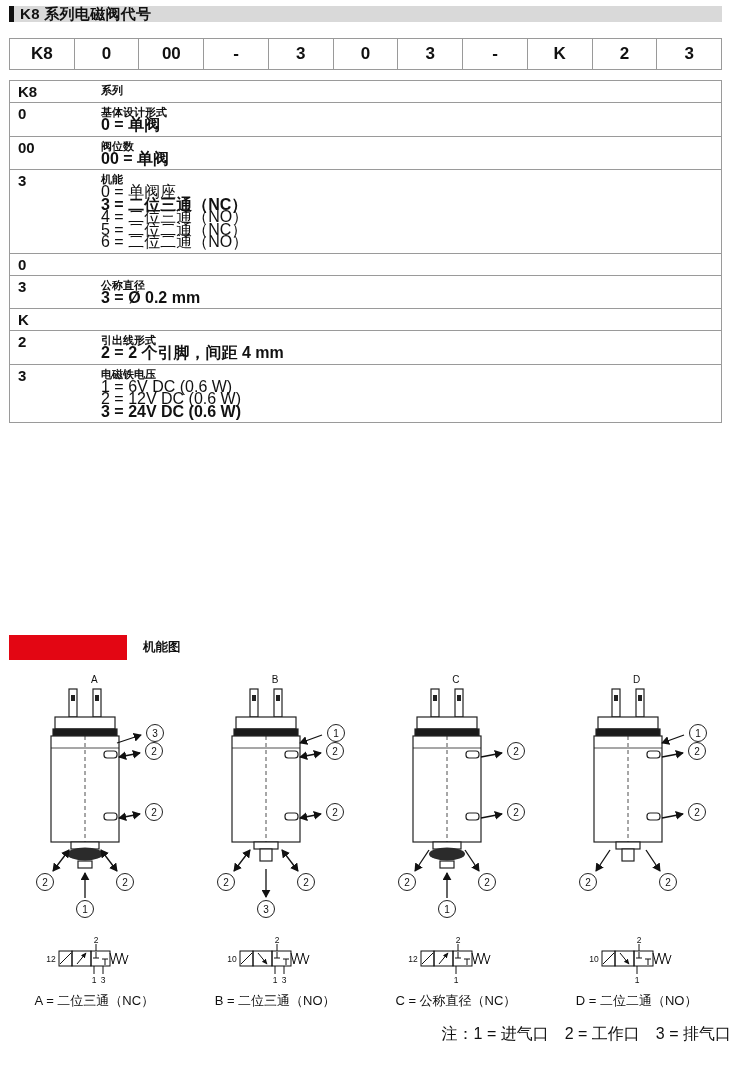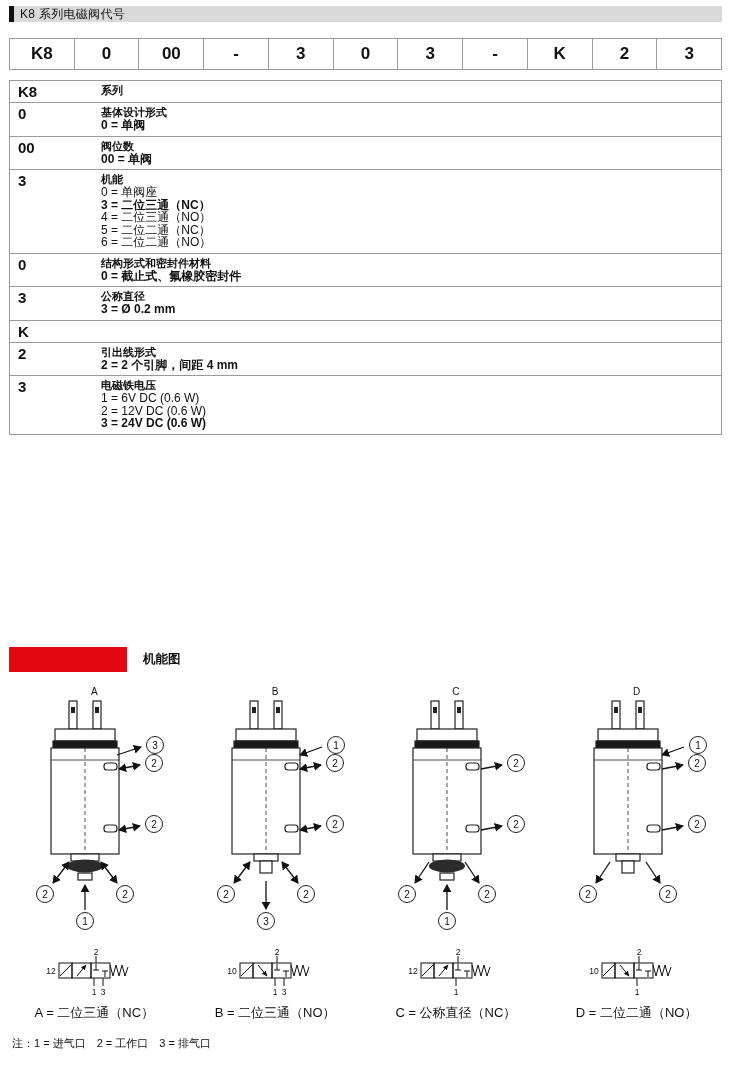--- a/index.html
+++ b/index.html
@@ -2,45 +2,45 @@
 <html><head>
 <meta charset="utf-8">
 <style>
   html,body{margin:0;padding:0;background:#fff;}
   .page{position:relative;width:731px;height:1075px;background:#fff;overflow:hidden;
         font-family:"Liberation Sans","DejaVu Sans",sans-serif;color:#111;}
   
   .hdr{display:flex;align-items:stretch;margin:6px 9px 0 9px;height:16px;}
   .hdr-accent{width:5px;background:#111;}
   .hdr-bar{flex:1;background:#d9d9d9;display:flex;align-items:center;}
-  .hdr-title{font-size:12px;font-weight:normal;padding-left:6px;letter-spacing:.3px;}
+  .hdr-title{font-size:15px;font-weight:bold;padding-left:6px;letter-spacing:.3px;}
   
   .codetbl{display:flex;margin:16px 9px 0 9px;border:1px solid #9a9a9a;height:30px;background:#fff;}
   .ccell{flex:1;display:flex;align-items:center;justify-content:center;
          font-size:17px;font-weight:bold;border-left:1px solid #9a9a9a;}
   .ccell:first-child{border-left:none;}
   
   .btable{margin:10px 9px 0 9px;border:1px solid #9a9a9a;}
   .brow{display:flex;border-top:1px solid #9a9a9a;}
   .brow:first-child{border-top:none;}
   .bcode{flex:0 0 50px;font-size:15px;font-weight:bold;padding:2px 0 2px 8px;}
   .bdesc{padding:3px 8px 4px 6px;margin-left:27px;}
   .btitle{font-size:11px;font-weight:bold;line-height:13px;}
-  .bline{font-size:12px;line-height:12.5px;}
+  .bline{font-size:16px;line-height:12.5px;}
   .bline.b{font-weight:bold;}
   
   .fn-head{display:flex;align-items:center;margin:212px 0 0 9px;}
   .fn-redbar{width:118px;height:25px;background:#e30613;}
   .fn-title{font-size:12.5px;font-weight:bold;margin-left:16px;}
   .diagrams{display:flex;margin:14px 4px 0 4px;}
   .dcol{flex:1;display:flex;flex-direction:column;align-items:center;}
   .dletter{font-size:10px;line-height:12px;margin-bottom:1px;}
   .dcaption{font-size:13px;margin-top:5px;}
   .symbol{margin-top:8px;}
-  .note{font-size:11px;margin:14px 0 0 12px;}
+  .note{font-size:16px;margin:14px 0 0 12px;text-align:right;}
 </style>
 </head>
 <body>
 
 <div class="page">
 
   <svg width="0" height="0" style="position:absolute" aria-hidden="true">
     <defs>
       <marker id="ah" viewBox="0 0 10 10" refX="8" refY="5" markerWidth="9" markerHeight="9" orient="auto-start-reverse" markerUnits="userSpaceOnUse">
         <path d="M0,0 L9,5 L0,10 z" fill="#111"></path>
@@ -121,24 +121,20 @@
         <div class="btitle">机能</div>
         <div class="bline">0 = 单阀座</div>
         <div class="bline b">3 = 二位三通（NC）</div>
         <div class="bline">4 = 二位三通（NO）</div>
         <div class="bline">5 = 二位二通（NC）</div>
         <div class="bline">6 = 二位二通（NO）</div>
       </div>
     </div>
     <div class="brow">
       <div class="bcode">0</div>
-      <div class="bdesc">
-        <div class="btitle">结构形式和密封件材料</div>
-        <div class="bline b">0 = 截止式、氟橡胶密封件</div>
-      </div>
     </div>
     <div class="brow">
       <div class="bcode">3</div>
       <div class="bdesc">
         <div class="btitle">公称直径</div>
         <div class="bline b">3 = Ø 0.2 mm</div>
       </div>
     </div>
     <div class="brow">
       <div class="bcode">K</div>

